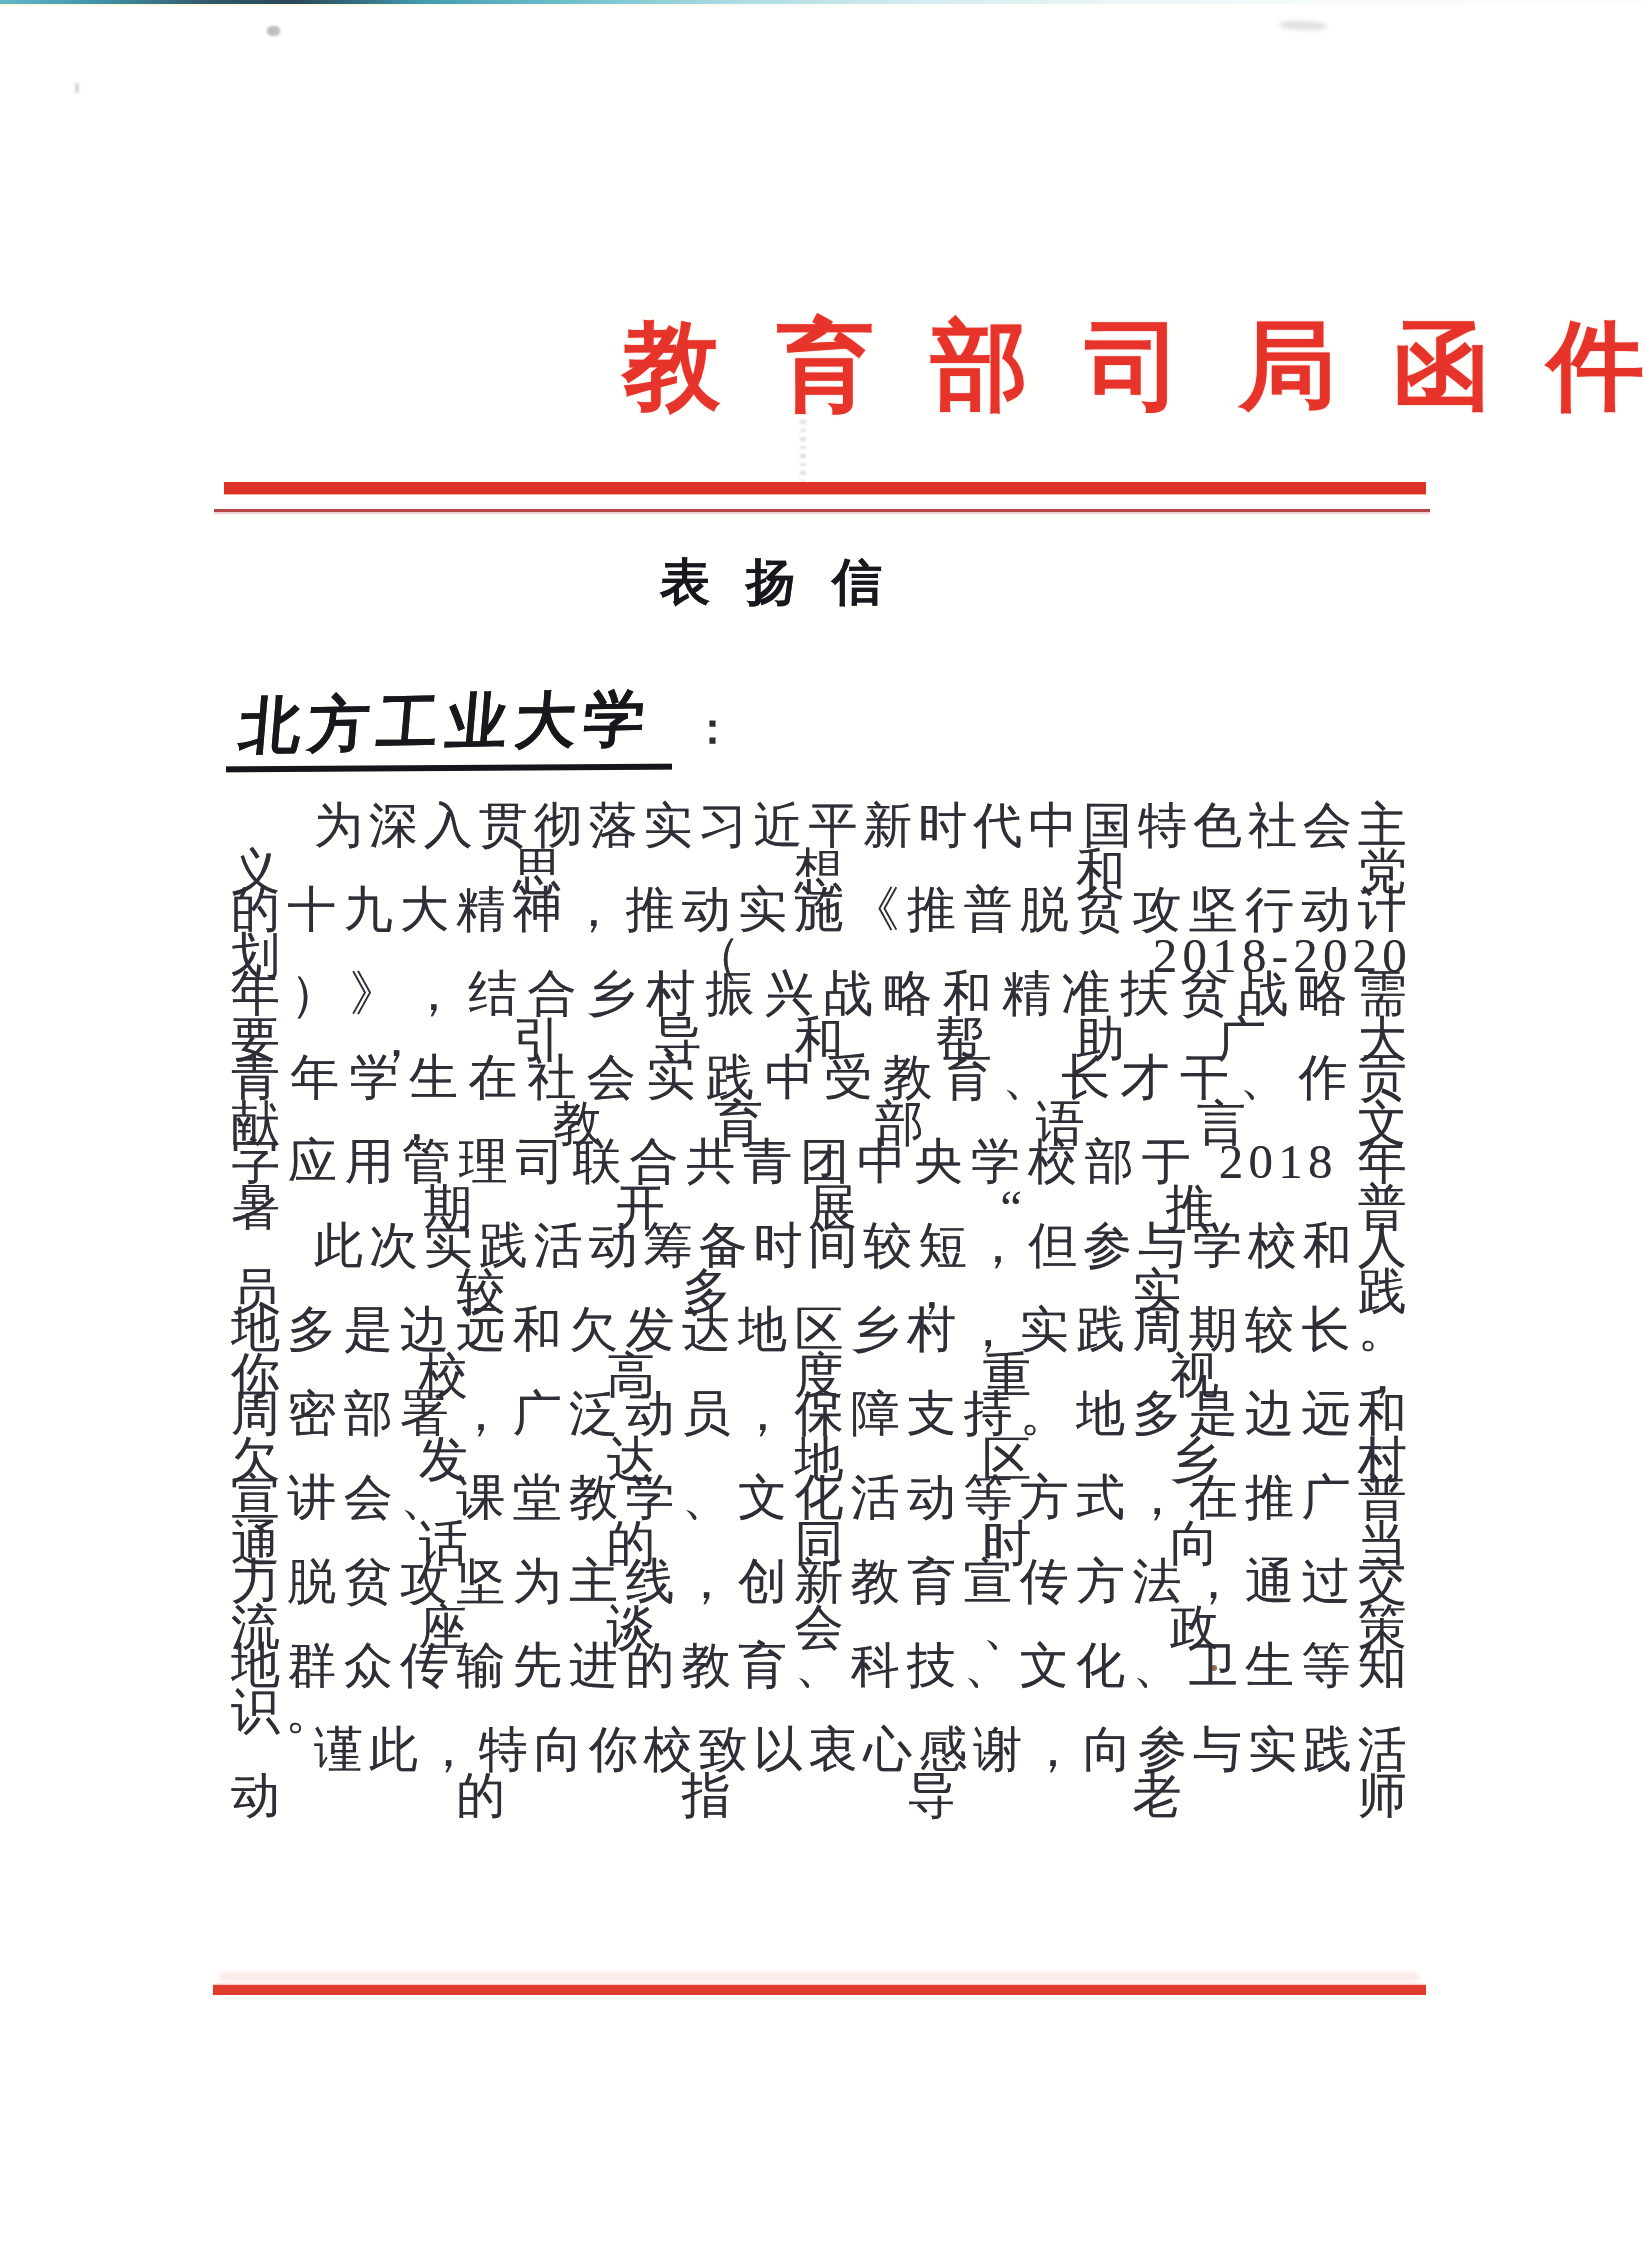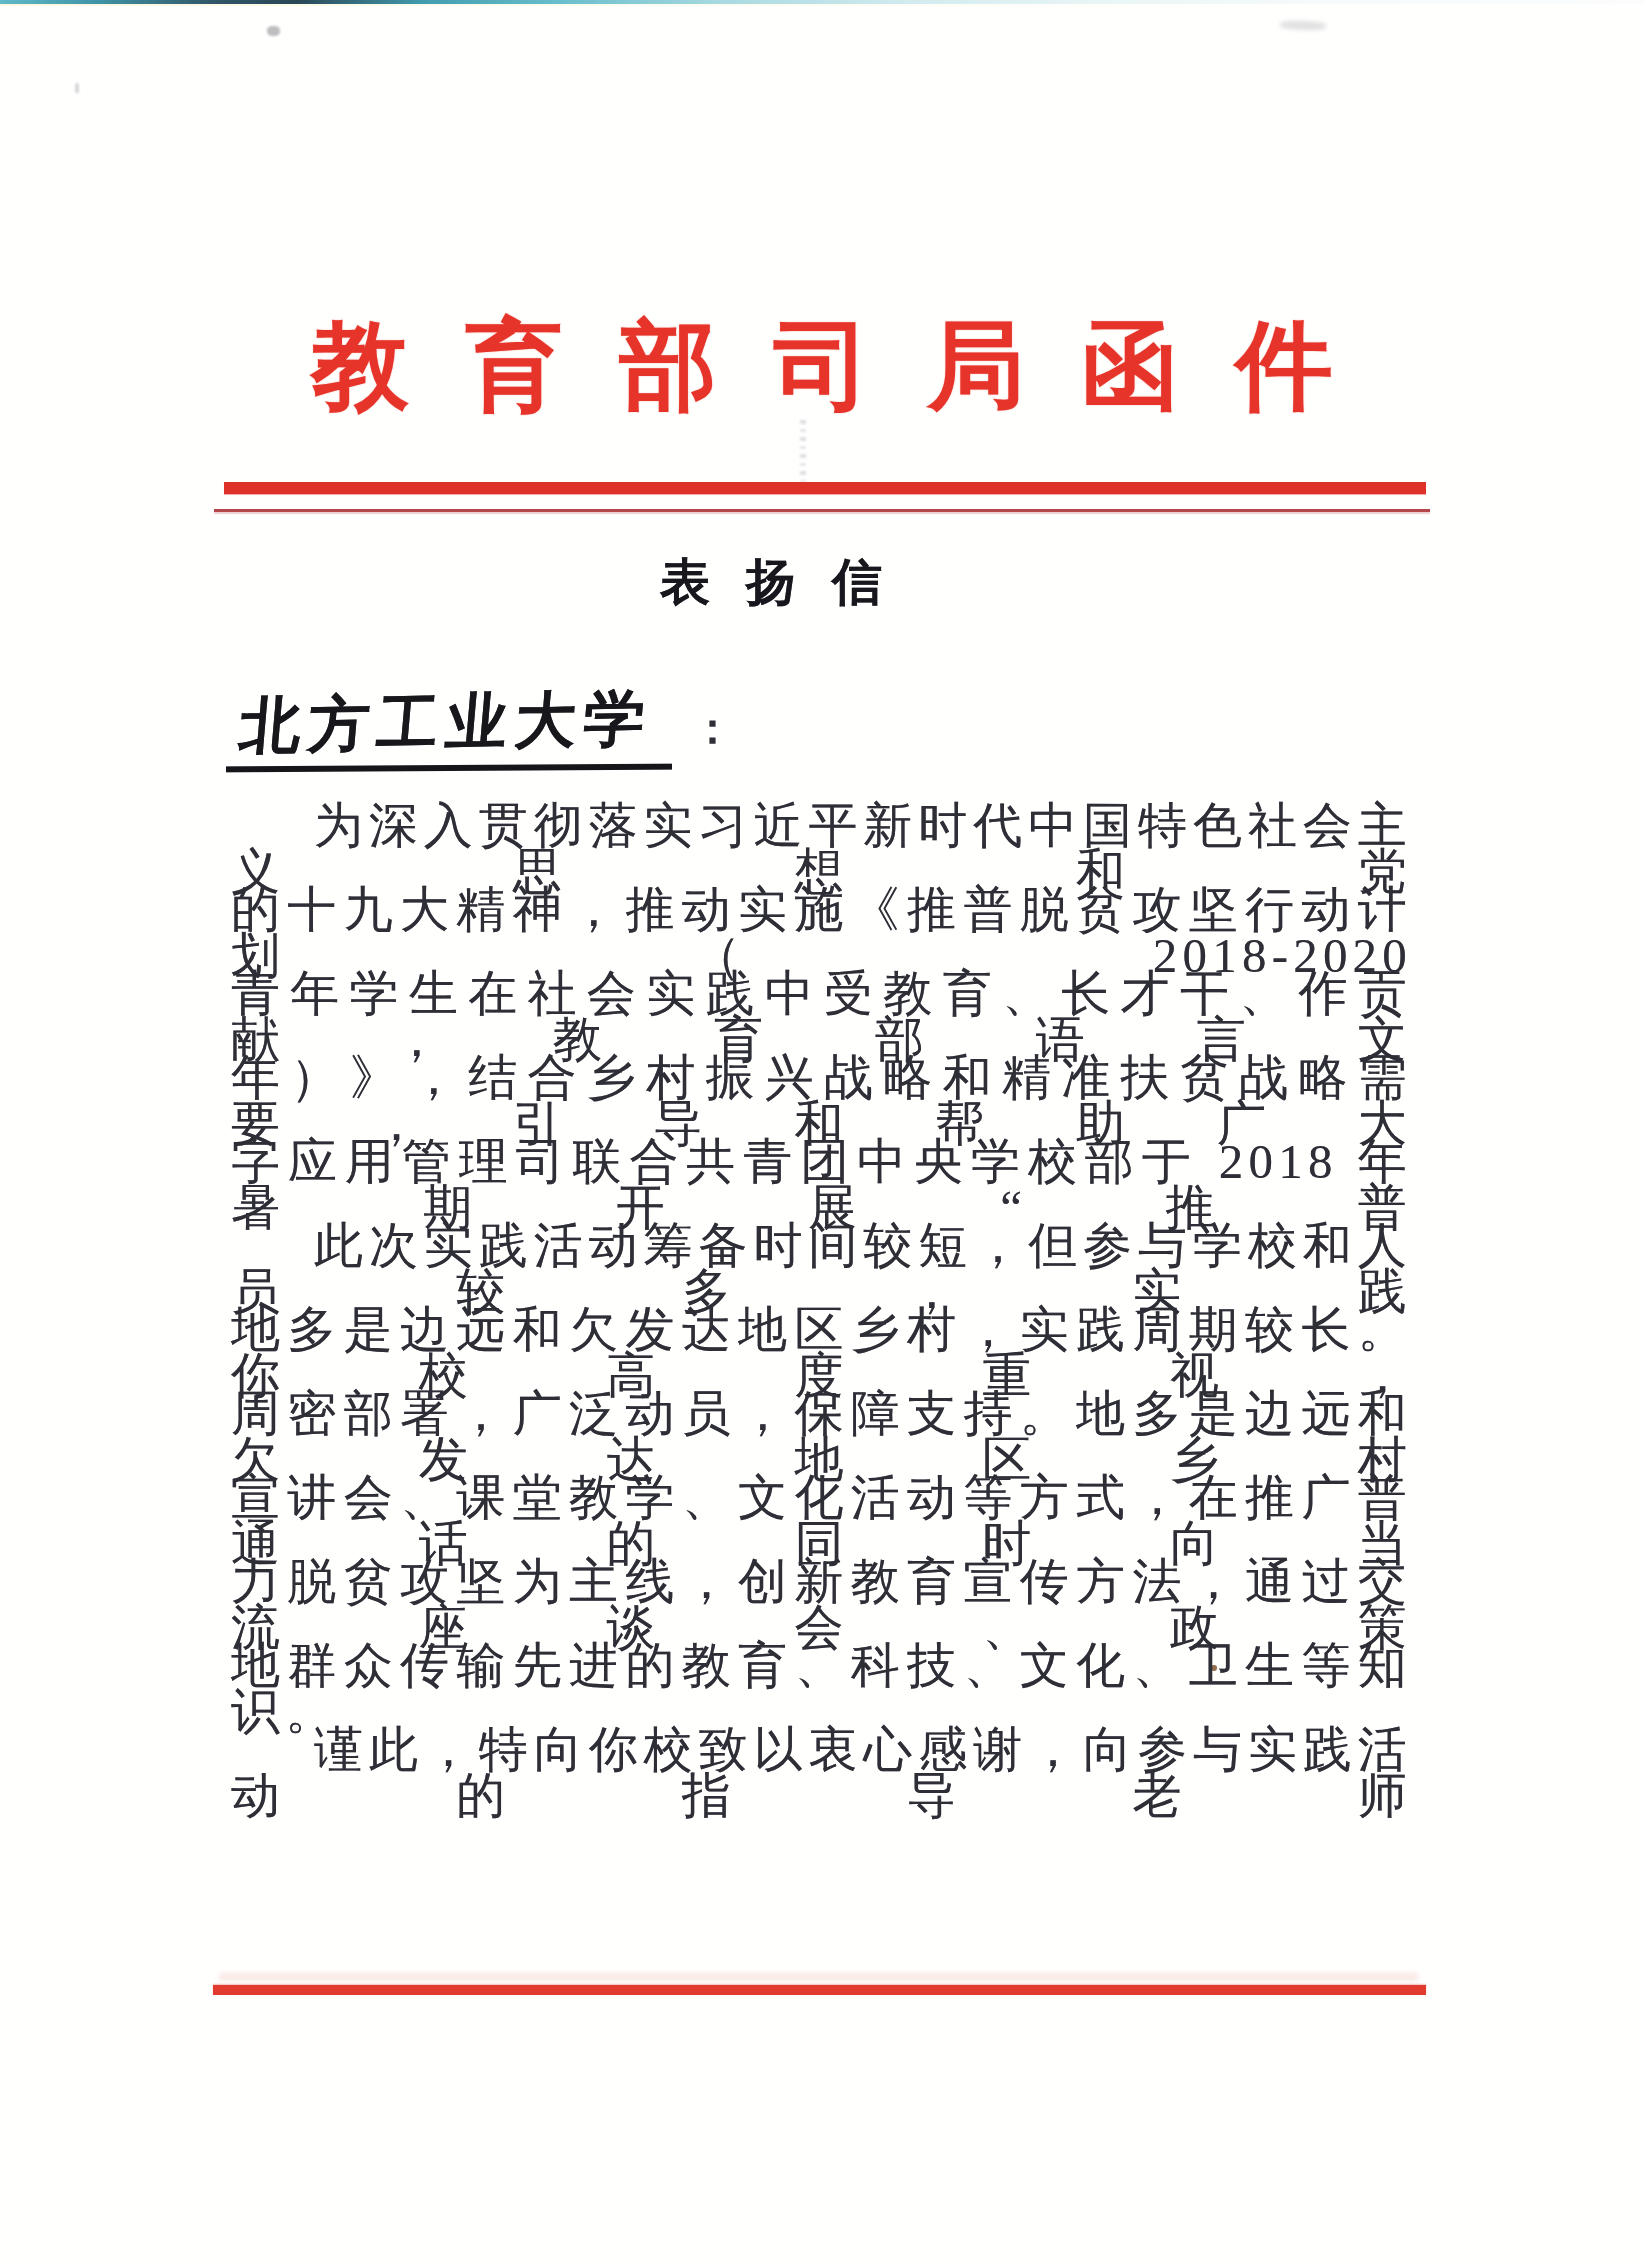--- a/index.html
+++ b/index.html
@@ -27,21 +27,21 @@
   .smudge.s3{left:1280px;top:20.6px;width:46px;height:9px;opacity:.25;transform:rotate(2deg);filter:blur(1.9px);}
   .speck-brown{position:absolute;left:1211px;top:1665px;width:5.8px;height:6.4px;border-radius:50%;
     background:#7a4a22;opacity:.8;filter:blur(0.3px);}
   .ghost-col{
     position:absolute;left:800px;top:420px;width:6.4px;height:62px;opacity:.45;filter:blur(1px);
     background:repeating-linear-gradient(180deg,#b9b9bf 0 3.9px,transparent 3.9px 9px,#c6c6cc 9px 11.6px,transparent 11.6px 17px);
   }
   
   .header-banner{
     position:absolute;left:0;right:0;top:302px;height:113px;
-    text-align:center;white-space:nowrap;font-family:Liberation Mono, monospace;
+    text-align:right;white-space:nowrap;font-family:Liberation Mono, monospace;
   }
   .header-banner span{
     font-size:97px;font-weight:700;letter-spacing:57px;margin-right:-57px;
     color:var(--header-red);
     text-shadow:0 0 1.3px rgba(230,60,45,.55);
   }
   .rule-thick{
     position:absolute;left:224px;top:482px;width:1202px;height:11.6px;
     background:var(--rule-red);
     box-shadow:0 0.6px 0.6px rgba(220,50,40,.4);
@@ -121,22 +121,22 @@
   <span>表扬信</span>
 </div>
 
 <div class="recipient-name">北方工业大学</div>
 <div class="recipient-underline"></div>
 <div class="salutation-colon">：</div>
 
 <div class="body-block" id="body-lines">
     <div class="body-line fill indent">为深入贯彻落实习近平新时代中国特色社会主义思想和党</div>
     <div class="body-line fill">的十九大精神，推动实施《推普脱贫攻坚行动计划（2018-2020</div>
+    <div class="body-line fill">年）》，结合乡村振兴战略和精准扶贫战略需要，引导和帮助广大</div>
     <div class="body-line fill">青年学生在社会实践中受教育、长才干、作贡献，教育部语言文</div>
-    <div class="body-line fill">年）》，结合乡村振兴战略和精准扶贫战略需要，引导和帮助广大</div>
     <div class="body-line fill">字应用管理司联合共青团中央学校部于 2018 年暑期开展“推普</div>
     <div class="body-line fill indent">此次实践活动筹备时间较短，但参与学校和人员较多，实践</div>
     <div class="body-line fill">地多是边远和欠发达地区乡村，实践周期较长。你校高度重视，</div>
     <div class="body-line fill">周密部署，广泛动员，保障支持。地多是边远和欠发达地区乡村</div>
     <div class="body-line fill">宣讲会、课堂教学、文化活动等方式，在推广普通话的同时向当</div>
     <div class="body-line fill">力脱贫攻坚为主线，创新教育宣传方法，通过交流座谈会、政策</div>
     <div class="body-line">地群众传输先进的教育、科技、文化、卫生等知识。</div>
     <div class="body-line fill indent">谨此，特向你校致以衷心感谢，向参与实践活动的指导老师</div>
   </div>
 

